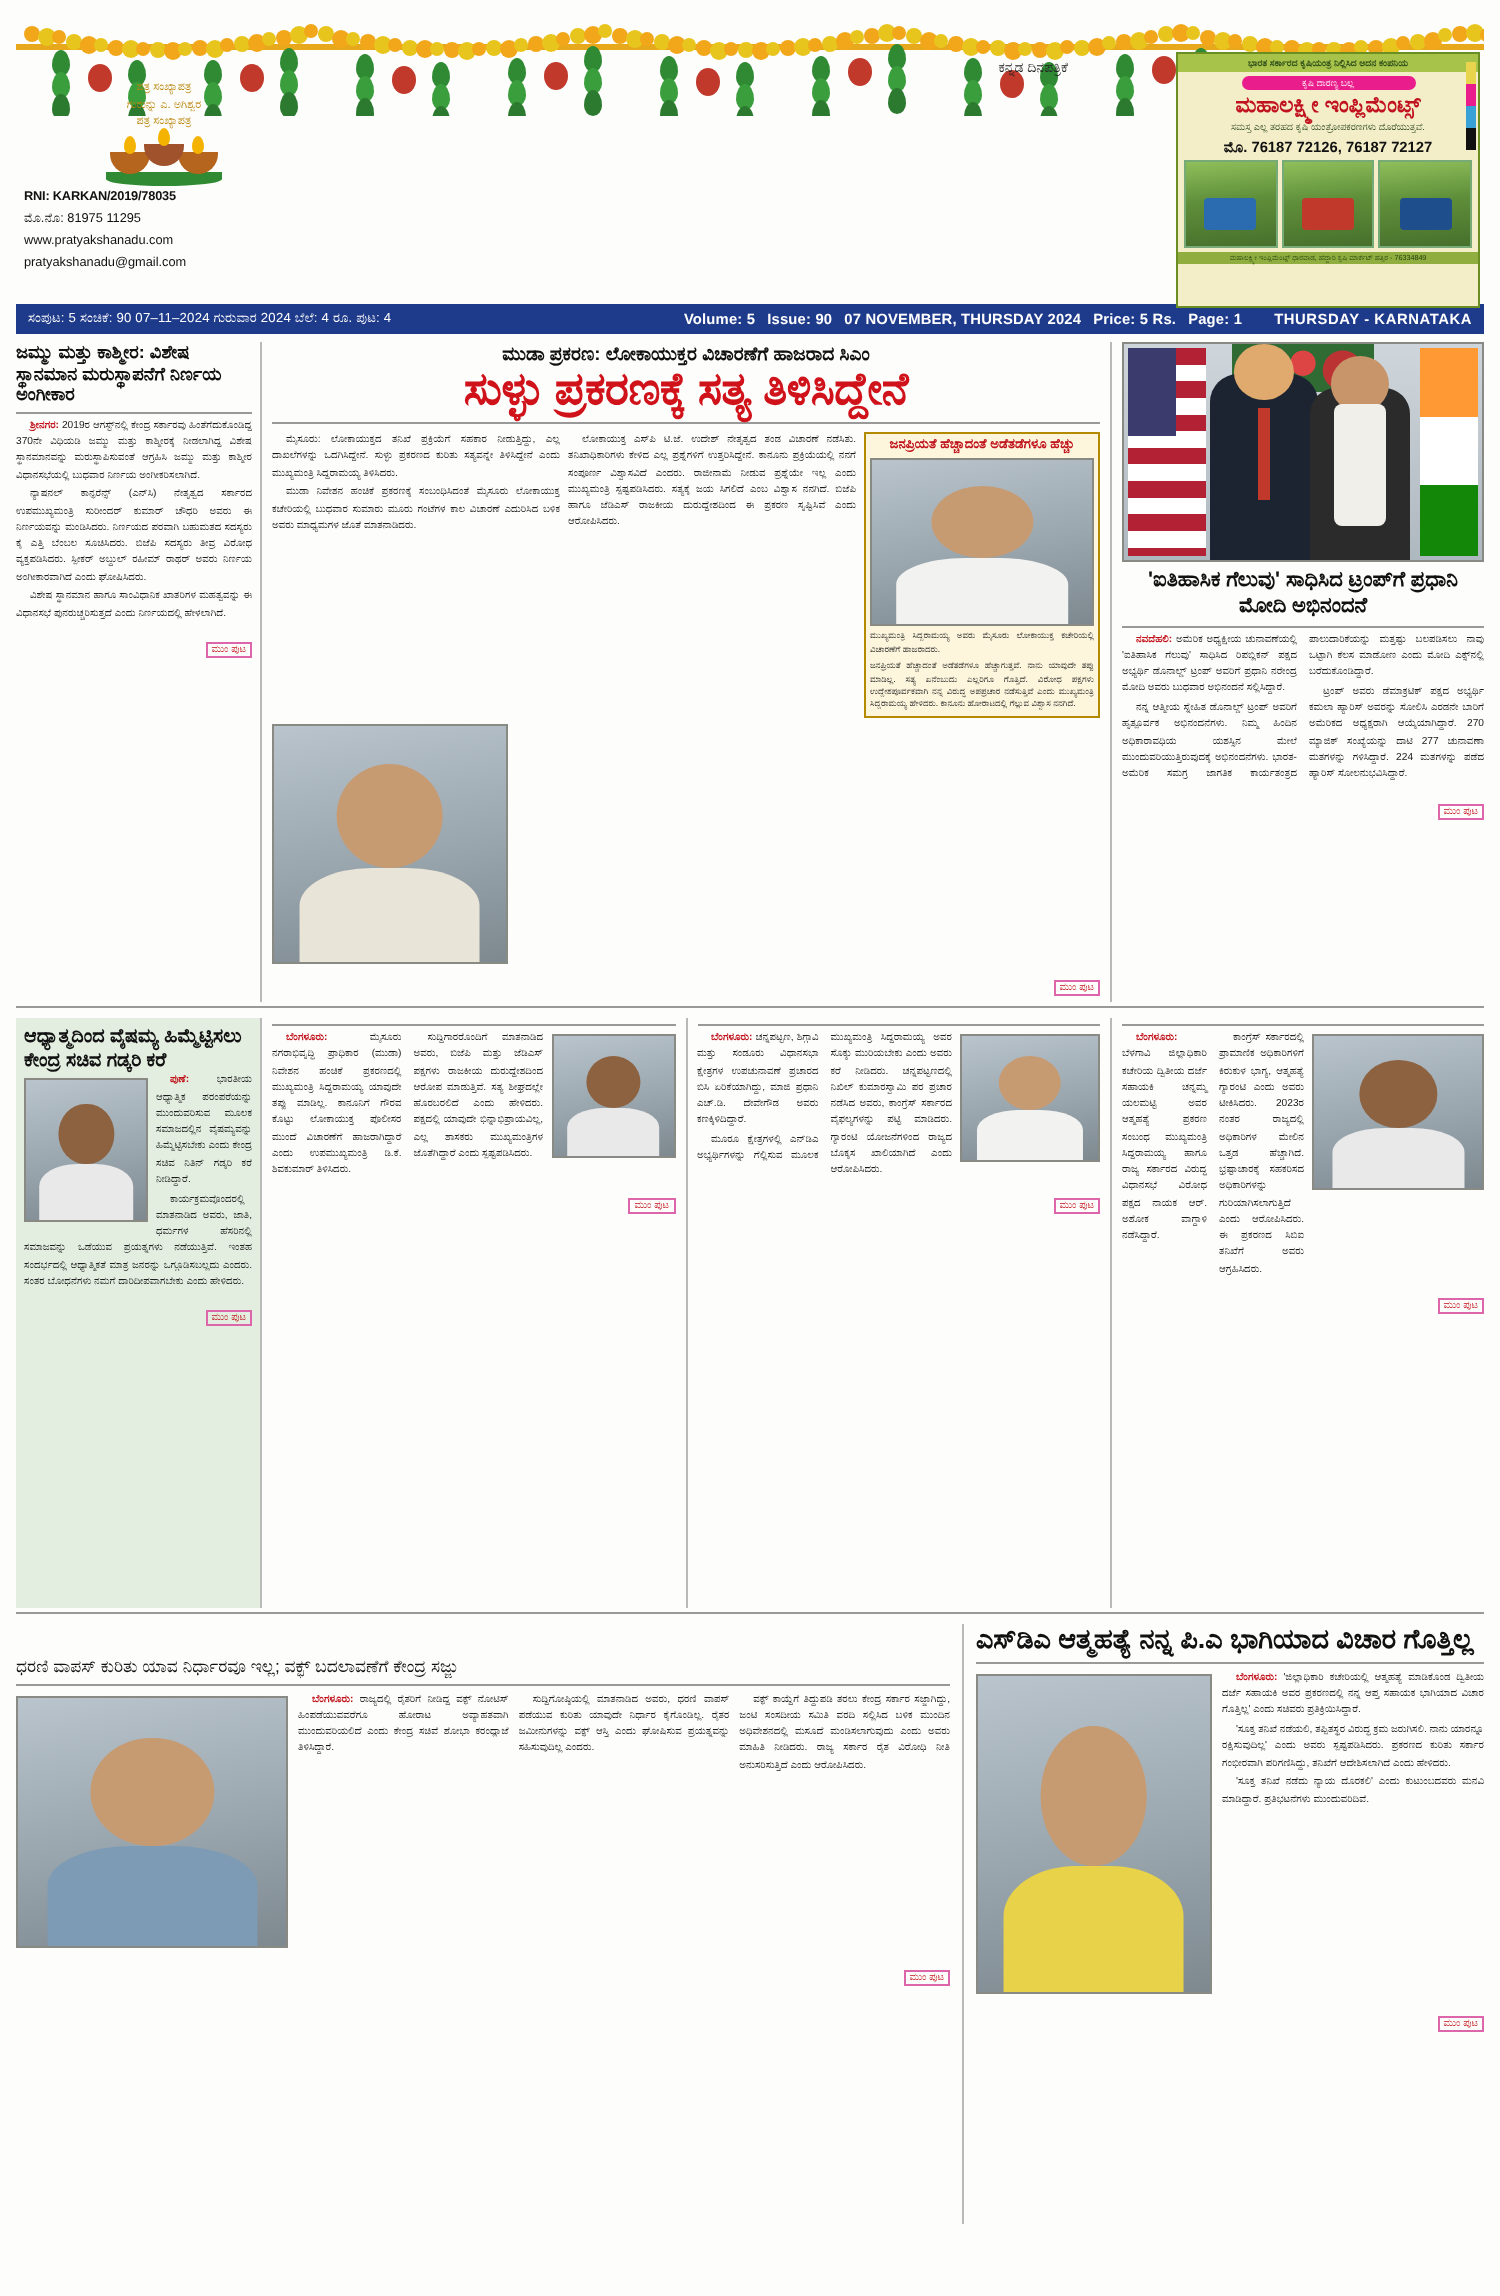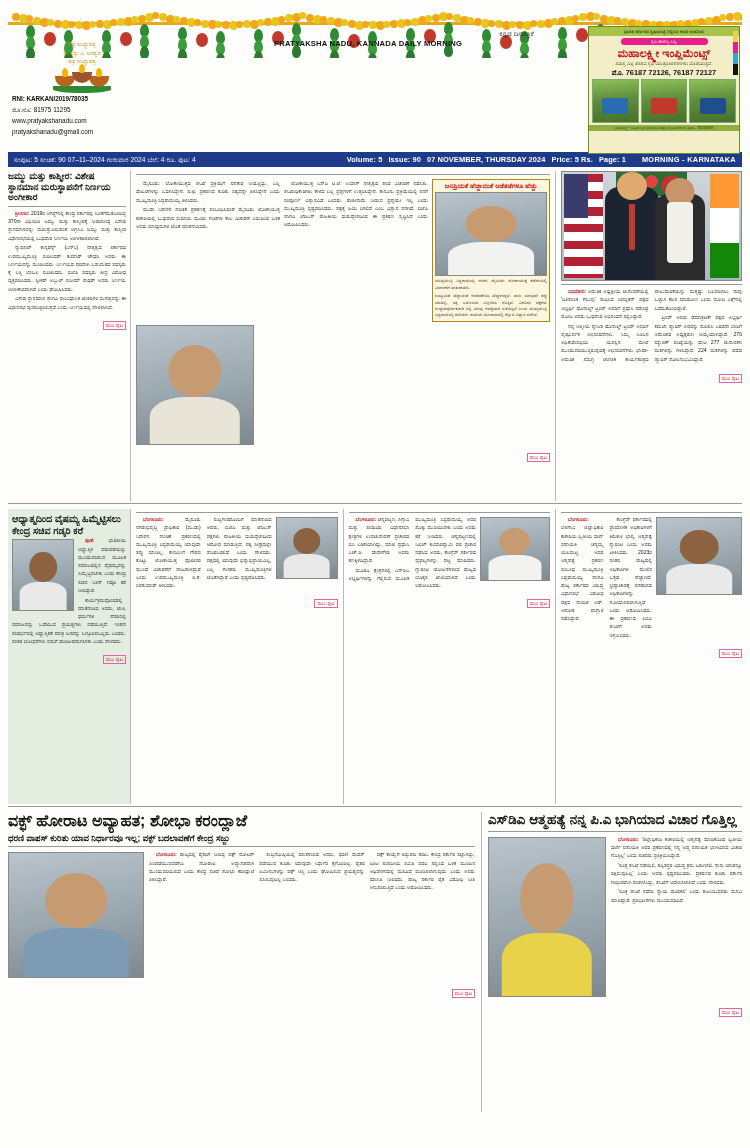--- a/index.html
+++ b/index.html
@@ -105,21 +105,21 @@
   .colB3 { flex:1; padding:0 5px; }
   .colB4 { width:186px; padding-left:5px; }
   .hB { font-size:9.6px; line-height:1.22; }
   .hB-c { font-size:9.6px; line-height:1.22; text-align:center;}
 
   
   .rowC { display:flex; margin-top:5px; height:300px; }
   .colC1 { flex:1; padding-right:6px; }
   .colC2 { width:260px; padding-left:6px; }
   .hC { font-size:16px; line-height:1.16; }
-  .subC { font-size:8.6px; color:#111; font-weight:bold; line-height:1.25; margin-top:2px; }
+  .subC { font-size:8.6px; color:#111; font-weight:normal; line-height:1.25; margin-top:16px; }
   .hC2 { font-size:13.5px; line-height:1.18; }
 
   .cols2 { column-count:2; column-gap:6px; }
   .cols3 { column-count:3; column-gap:5px; }
 
   .imgfloat { float:left; margin:2px 4px 2px 0; }
   .imgfloatR { float:right; margin:2px 0 2px 4px; }
 
   
   .face { background:linear-gradient(170deg,#b9c4cc 0%, #9aa6ae 55%, #7d888f 100%); position:relative;}
@@ -388,21 +388,20 @@
           <div class="flame f3"></div>
       </div>
       <div class="rni">RNI: KARKAN/2019/78035</div>
       <div class="contactline">ಮೊ.ನೊ: 81975 11295</div>
       <div class="contactline">www.pratyakshanadu.com</div>
       <div class="contactline">pratyakshanadu@gmail.com</div>
     </div>
 
     <div class="titlewrap">
       <div class="tagline-kan">ಕನ್ನಡ ದಿನಪತ್ರಿಕೆ</div>
-      <div class="tagline-en">PRATYAKSHA NADU, KANNADA DAILY MORNING</div>
     </div>
 
     <div class="admast">
       <div class="corner"></div>
       <div class="adtop">ಭಾರತ ಸರ್ಕಾರದ ಕೃಷಿಯಂತ್ರ ನಿಲ್ಲಿಸಿದ ಅದನ ಕಂಪನಿಯ</div>
       <div class="adpink">ಕೃಷಿ ದಾರಣ್ಯ ಬಲ್ಲ</div>
       <div class="adname">ಮಹಾಲಕ್ಷ್ಮೀ ಇಂಪ್ಲಿಮೆಂಟ್ಸ್</div>
       <div class="addesc">ಸಮಸ್ತ ಎಲ್ಲ ತರಹದ ಕೃಷಿ ಯಂತ್ರೋಪಕರಣಗಳು ದೊರೆಯುತ್ತವೆ.</div>
       <div class="adphone">ಮೊ. 76187 72126, 76187 72127</div>
       <div class="adimgs">
@@ -423,40 +422,42 @@
   <div class="infobar">
     <span class="kanleft">ಸಂಪುಟ: 5   ಸಂಚಿಕೆ: 90   07–11–2024 ಗುರುವಾರ 2024   ಬೆಲೆ: 4 ರೂ.   ಪುಟ: 4</span>
     <span class="spacer"></span>
     <span class="volgrp">
       <span>Volume: 5</span>
       <span>Issue: 90</span>
       <span>07 NOVEMBER, THURSDAY 2024</span>
       <span>Price: 5 Rs.</span>
       <span>Page: 1</span>
     </span>
-    <span class="place">MORNING - KARNATAKA</span>
+    <span class="place">THURSDAY - KARNATAKA</span>
   </div>
 
   <div class="rowA">
 
     <div class="colA1">
       <div class="hl-black hA1">ಜಮ್ಮು ಮತ್ತು ಕಾಶ್ಮೀರ: ವಿಶೇಷ ಸ್ಥಾನಮಾನ ಮರುಸ್ಥಾಪನೆಗೆ ನಿರ್ಣಯ ಅಂಗೀಕಾರ</div>
       <div class="rule" style="margin:3px 0 2px"></div>
       <div class="body-txt">
         <p><b style="color:#c0111a">ಶ್ರೀನಗರ:</b>
            <span>2019ರ ಆಗಸ್ಟ್‌ನಲ್ಲಿ ಕೇಂದ್ರ ಸರ್ಕಾರವು ಹಿಂತೆಗೆದುಕೊಂಡಿದ್ದ 370ನೇ ವಿಧಿಯಡಿ ಜಮ್ಮು ಮತ್ತು ಕಾಶ್ಮೀರಕ್ಕೆ ನೀಡಲಾಗಿದ್ದ ವಿಶೇಷ ಸ್ಥಾನಮಾನವನ್ನು ಮರುಸ್ಥಾಪಿಸುವಂತೆ ಆಗ್ರಹಿಸಿ ಜಮ್ಮು ಮತ್ತು ಕಾಶ್ಮೀರ ವಿಧಾನಸಭೆಯಲ್ಲಿ ಬುಧವಾರ ನಿರ್ಣಯ ಅಂಗೀಕರಿಸಲಾಗಿದೆ.</span></p>
         <p>ನ್ಯಾಷನಲ್ ಕಾನ್ಫರೆನ್ಸ್ (ಎನ್‌ಸಿ) ನೇತೃತ್ವದ ಸರ್ಕಾರದ ಉಪಮುಖ್ಯಮಂತ್ರಿ ಸುರೀಂದರ್ ಕುಮಾರ್ ಚೌಧರಿ ಅವರು ಈ ನಿರ್ಣಯವನ್ನು ಮಂಡಿಸಿದರು. ನಿರ್ಣಯದ ಪರವಾಗಿ ಬಹುಮತದ ಸದಸ್ಯರು ಕೈ ಎತ್ತಿ ಬೆಂಬಲ ಸೂಚಿಸಿದರು. ಬಿಜೆಪಿ ಸದಸ್ಯರು ತೀವ್ರ ವಿರೋಧ ವ್ಯಕ್ತಪಡಿಸಿದರು. ಸ್ಪೀಕರ್ ಅಬ್ದುಲ್ ರಹೀಮ್ ರಾಥರ್ ಅವರು ನಿರ್ಣಯ ಅಂಗೀಕಾರವಾಗಿದೆ ಎಂದು ಘೋಷಿಸಿದರು.</p>
         <p>ವಿಶೇಷ ಸ್ಥಾನಮಾನ ಹಾಗೂ ಸಾಂವಿಧಾನಿಕ ಖಾತರಿಗಳ ಮಹತ್ವವನ್ನು ಈ ವಿಧಾನಸಭೆ ಪುನರುಚ್ಚರಿಸುತ್ತದೆ ಎಂದು ನಿರ್ಣಯದಲ್ಲಿ ಹೇಳಲಾಗಿದೆ.</p>
       </div>
       <div class="contwrap"><span class="contmark">ಮುಂ ಪುಟ</span></div>
     </div>
 
     <div class="vrule"></div>
 
     <div class="colA2">
+      <div class="kicker">ಮುಡಾ ಪ್ರಕರಣ: ಲೋಕಾಯುಕ್ತರ ವಿಚಾರಣೆಗೆ ಹಾಜರಾದ ಸಿಎಂ</div>
+      <div class="hl-red mainhead">ಸುಳ್ಳು ಪ್ರಕರಣಕ್ಕೆ ಸತ್ಯ ತಿಳಿಸಿದ್ದೇನೆ</div>
       <div class="rule" style="margin:3px 0 3px"></div>
 
       <div class="a2grid">
         <div class="a2col">
           <div class="body-txt">
             <p>ಮೈಸೂರು: ಲೋಕಾಯುಕ್ತದ ತನಿಖೆ ಪ್ರಕ್ರಿಯೆಗೆ ಸಹಕಾರ ನೀಡುತ್ತಿದ್ದು, ಎಲ್ಲ ದಾಖಲೆಗಳನ್ನು ಒದಗಿಸಿದ್ದೇನೆ. ಸುಳ್ಳು ಪ್ರಕರಣದ ಕುರಿತು ಸತ್ಯವನ್ನೇ ತಿಳಿಸಿದ್ದೇನೆ ಎಂದು ಮುಖ್ಯಮಂತ್ರಿ ಸಿದ್ದರಾಮಯ್ಯ ತಿಳಿಸಿದರು.</p>
             <p>ಮುಡಾ ನಿವೇಶನ ಹಂಚಿಕೆ ಪ್ರಕರಣಕ್ಕೆ ಸಂಬಂಧಿಸಿದಂತೆ ಮೈಸೂರು ಲೋಕಾಯುಕ್ತ ಕಚೇರಿಯಲ್ಲಿ ಬುಧವಾರ ಸುಮಾರು ಮೂರು ಗಂಟೆಗಳ ಕಾಲ ವಿಚಾರಣೆ ಎದುರಿಸಿದ ಬಳಿಕ ಅವರು ಮಾಧ್ಯಮಗಳ ಜೊತೆ ಮಾತನಾಡಿದರು.</p>
           </div>
         </div>
         <div class="a2col">
@@ -479,20 +480,21 @@
     <div class="vrule"></div>
 
     <div class="colA3">
       <div class="photo handshake" style="height:110px">
         <span class="flagUS"></span>
         <span class="hsflowers"></span>
         <span class="figL"></span>
         <span class="figR"></span>
         <span class="flagIN"></span>
       </div>
+      <div class="hl-black hA3" style="margin-top:3px">'ಐತಿಹಾಸಿಕ ಗೆಲುವು' ಸಾಧಿಸಿದ ಟ್ರಂಪ್‌ಗೆ ಪ್ರಧಾನಿ ಮೋದಿ ಅಭಿನಂದನೆ</div>
       <div class="rule" style="margin:3px 0 2px"></div>
       <div class="body-txt cols2">
         <p><b style="color:#c0111a">ನವದೆಹಲಿ:</b>
            <span>ಅಮೆರಿಕ ಅಧ್ಯಕ್ಷೀಯ ಚುನಾವಣೆಯಲ್ಲಿ 'ಐತಿಹಾಸಿಕ ಗೆಲುವು' ಸಾಧಿಸಿದ ರಿಪಬ್ಲಿಕನ್ ಪಕ್ಷದ ಅಭ್ಯರ್ಥಿ ಡೊನಾಲ್ಡ್ ಟ್ರಂಪ್ ಅವರಿಗೆ ಪ್ರಧಾನಿ ನರೇಂದ್ರ ಮೋದಿ ಅವರು ಬುಧವಾರ ಅಭಿನಂದನೆ ಸಲ್ಲಿಸಿದ್ದಾರೆ.</span></p>
         <p>ನನ್ನ ಆತ್ಮೀಯ ಸ್ನೇಹಿತ ಡೊನಾಲ್ಡ್ ಟ್ರಂಪ್ ಅವರಿಗೆ ಹೃತ್ಪೂರ್ವಕ ಅಭಿನಂದನೆಗಳು. ನಿಮ್ಮ ಹಿಂದಿನ ಅಧಿಕಾರಾವಧಿಯ ಯಶಸ್ಸಿನ ಮೇಲೆ ಮುಂದುವರಿಯುತ್ತಿರುವುದಕ್ಕೆ ಅಭಿನಂದನೆಗಳು. ಭಾರತ-ಅಮೆರಿಕ ಸಮಗ್ರ ಜಾಗತಿಕ ಕಾರ್ಯತಂತ್ರದ ಪಾಲುದಾರಿಕೆಯನ್ನು ಮತ್ತಷ್ಟು ಬಲಪಡಿಸಲು ನಾವು ಒಟ್ಟಾಗಿ ಕೆಲಸ ಮಾಡೋಣ ಎಂದು ಮೋದಿ ಎಕ್ಸ್‌ನಲ್ಲಿ ಬರೆದುಕೊಂಡಿದ್ದಾರೆ.</p>
         <p>ಟ್ರಂಪ್ ಅವರು ಡೆಮಾಕ್ರಟಿಕ್ ಪಕ್ಷದ ಅಭ್ಯರ್ಥಿ ಕಮಲಾ ಹ್ಯಾರಿಸ್ ಅವರನ್ನು ಸೋಲಿಸಿ ಎರಡನೇ ಬಾರಿಗೆ ಅಮೆರಿಕದ ಅಧ್ಯಕ್ಷರಾಗಿ ಆಯ್ಕೆಯಾಗಿದ್ದಾರೆ. 270 ಮ್ಯಾಜಿಕ್ ಸಂಖ್ಯೆಯನ್ನು ದಾಟಿ 277 ಚುನಾವಣಾ ಮತಗಳನ್ನು ಗಳಿಸಿದ್ದಾರೆ. 224 ಮತಗಳನ್ನು ಪಡೆದ ಹ್ಯಾರಿಸ್ ಸೋಲನುಭವಿಸಿದ್ದಾರೆ.</p>
       </div>
       <div class="contwrap"><span class="contmark">ಮುಂ ಪುಟ</span></div>
     </div>
   </div>
@@ -550,21 +552,20 @@
       </div>
       <div class="contwrap"><span class="contmark">ಮುಂ ಪುಟ</span></div>
     </div>
   </div>
 
   <div class="rule" style="margin:2px 0"></div>
 
   <div class="rowC">
 
     <div class="colC1">
-      <div class="hl-black hC">ವಕ್ಫ್ ಹೋರಾಟ ಅವ್ಯಾಹತ; ಶೋಭಾ ಕರಂದ್ಲಾಜೆ</div>
       <div class="subC">ಧರಣಿ ವಾಪಸ್ ಕುರಿತು ಯಾವ ನಿರ್ಧಾರವೂ ಇಲ್ಲ; ವಕ್ಫ್ ಬದಲಾವಣೆಗೆ ಕೇಂದ್ರ ಸಜ್ಜು</div>
       <div class="rule" style="margin:3px 0 3px"></div>
       <div class="photo face blue" style="width:136px;height:126px;float:left;margin:2px 5px 3px 0"></div>
       <div class="body-txt cols3">
         <p><b style="color:#c0111a">ಬೆಂಗಳೂರು:</b>
            <span>ರಾಜ್ಯದಲ್ಲಿ ರೈತರಿಗೆ ನೀಡಿದ್ದ ವಕ್ಫ್ ನೋಟಿಸ್ ಹಿಂಪಡೆಯುವವರೆಗೂ ಹೋರಾಟ ಅವ್ಯಾಹತವಾಗಿ ಮುಂದುವರಿಯಲಿದೆ ಎಂದು ಕೇಂದ್ರ ಸಚಿವೆ ಶೋಭಾ ಕರಂದ್ಲಾಜೆ ತಿಳಿಸಿದ್ದಾರೆ.</span></p>
         <p>ಸುದ್ದಿಗೋಷ್ಠಿಯಲ್ಲಿ ಮಾತನಾಡಿದ ಅವರು, ಧರಣಿ ವಾಪಸ್ ಪಡೆಯುವ ಕುರಿತು ಯಾವುದೇ ನಿರ್ಧಾರ ಕೈಗೊಂಡಿಲ್ಲ. ರೈತರ ಜಮೀನುಗಳನ್ನು ವಕ್ಫ್ ಆಸ್ತಿ ಎಂದು ಘೋಷಿಸುವ ಪ್ರಯತ್ನವನ್ನು ಸಹಿಸುವುದಿಲ್ಲ ಎಂದರು.</p>
         <p>ವಕ್ಫ್ ಕಾಯ್ದೆಗೆ ತಿದ್ದುಪಡಿ ತರಲು ಕೇಂದ್ರ ಸರ್ಕಾರ ಸಜ್ಜಾಗಿದ್ದು, ಜಂಟಿ ಸಂಸದೀಯ ಸಮಿತಿ ವರದಿ ಸಲ್ಲಿಸಿದ ಬಳಿಕ ಮುಂದಿನ ಅಧಿವೇಶನದಲ್ಲಿ ಮಸೂದೆ ಮಂಡಿಸಲಾಗುವುದು ಎಂದು ಅವರು ಮಾಹಿತಿ ನೀಡಿದರು. ರಾಜ್ಯ ಸರ್ಕಾರ ರೈತ ವಿರೋಧಿ ನೀತಿ ಅನುಸರಿಸುತ್ತಿದೆ ಎಂದು ಆರೋಪಿಸಿದರು.</p>
       </div>
       <div class="contwrap" style="clear:both"><span class="contmark">ಮುಂ ಪುಟ</span></div>

